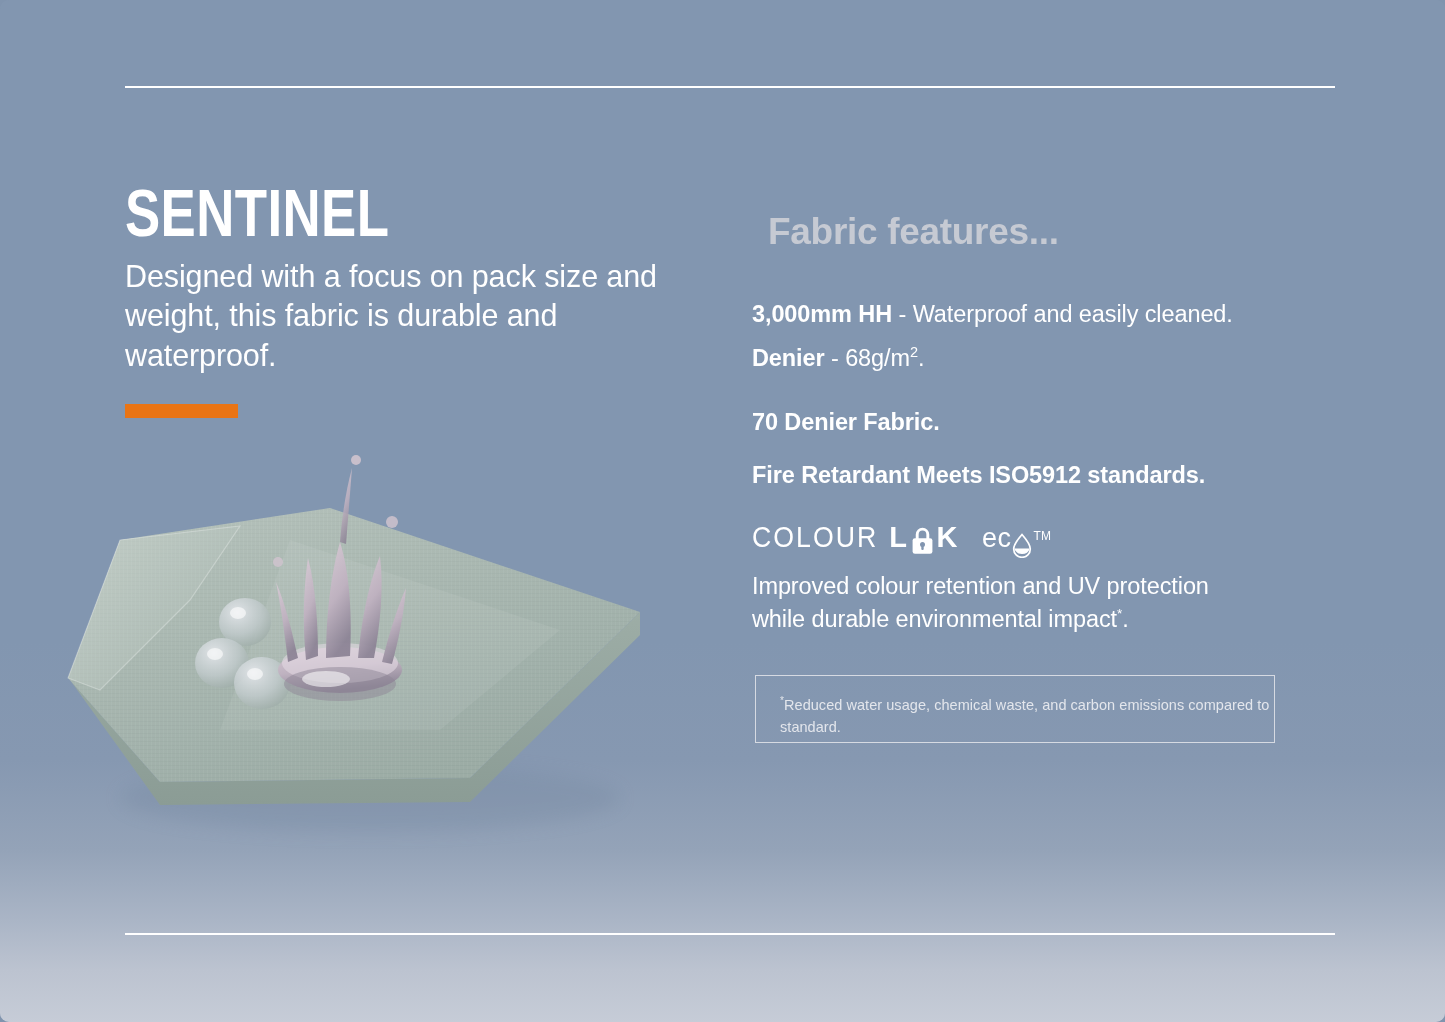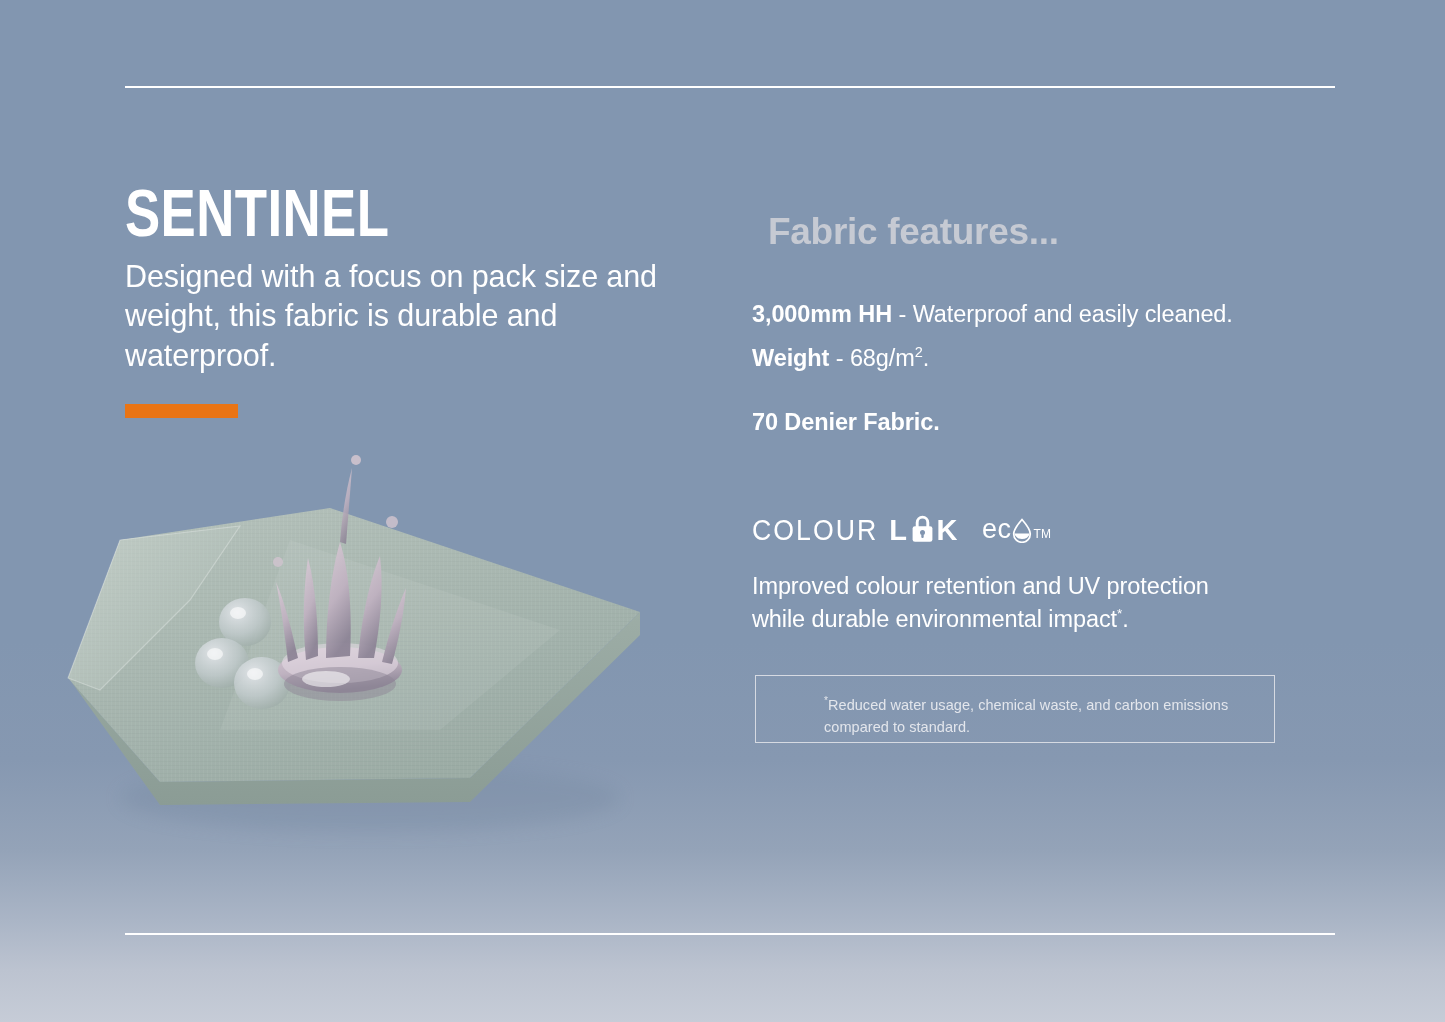--- a/index.html
+++ b/index.html
@@ -19,20 +19,21 @@
     height: 1022px;
     background: linear-gradient(to bottom,
         #8296b0 0px,
         #8296b0 640px,
         #8698b1 760px,
         #94a3b8 850px,
         #aab5c6 920px,
         #bcc3d0 970px,
         #c6ccd7 1022px);
     overflow: hidden;
+    border-radius: 9px;
   }
 
   
   .rule {
     position: absolute;
     left: 125px;
     width: 1210px;
     height: 2px;
     background: #ffffff;
   }
@@ -112,21 +113,21 @@
   .feature-4 { position: absolute; top: 265px; left: 0; }
   .feature-line b { font-weight: bold; }
   .sup { font-size: 0.62em; vertical-align: super; }
 
   
   .logo-row {
     position: absolute;
     top: 318px;
     left: 0;
     display: flex;
-    align-items: flex-start;
+    align-items: flex-end;
     height: 40px;
   }
   .logo-colour {
     font-family: "Liberation Sans Narrow", "Liberation Sans", sans-serif;
     font-size: 29px;
     font-weight: normal;
     letter-spacing: 2.2px;
     color: #ffffff;
     transform: scaleX(0.92);
     transform-origin: left center;
@@ -190,21 +191,20 @@
 
   
   .footnote-box {
     position: absolute;
     left: 755px;
     top: 675px;
     width: 520px;
     height: 68px;
     border: 1.5px solid #d6dae2;
     box-sizing: border-box;
-    padding-left: 44px;
   }
   .footnote-text {
     margin: 0;
     padding: 17px 0 0 24px;
     font-size: 14.5px;
     line-height: 1.55;
     color: #e3e6ec;
     letter-spacing: 0.05px;
   }
   .footnote-text .sup-star {
@@ -306,27 +306,30 @@
 
   <div class="right-col">
 
     <h2 class="features-heading">Fabric features...</h2>
 
     <p class="feature-line feature-1">
       <b>3,000mm HH</b><span> - Waterproof and easily cleaned.</span>
     </p>
 
     <p class="feature-line feature-2">
-      <b>Weight</b><span> - 68g/m</span><span class="sup">2</span><span>.</span>
+      <b>Denier</b><span> - 68g/m</span><span class="sup">2</span><span>.</span>
     </p>
 
     <p class="feature-line feature-3">
       <b>70 Denier Fabric.</b>
     </p>
 
+    <p class="feature-line feature-4">
+      <b>Fire Retardant Meets ISO5912 standards.</b>
+    </p>
 
     <div class="logo-row">
       <span class="logo-colour">COLOUR</span>
       <span class="logo-l">L</span>
       <span class="lock-icon">
         <svg width="23" height="28" viewBox="0 0 23 28" xmlns="http://www.w3.org/2000/svg">
           <path d="M6.2 11.5 V7.4 a5.3 5.3 0 0 1 10.6 0 V11.5" fill="none" stroke="#ffffff" stroke-width="2.9" stroke-linecap="round"></path>
           <rect x="1.6" y="11.2" width="19.8" height="15.6" rx="2.4" fill="#ffffff"></rect>
           <circle cx="11.5" cy="17.4" r="2.5" fill="#8296b0"></circle>
           <rect x="10.3" y="17.4" width="2.4" height="5.6" rx="1.1" fill="#8296b0"></rect>

